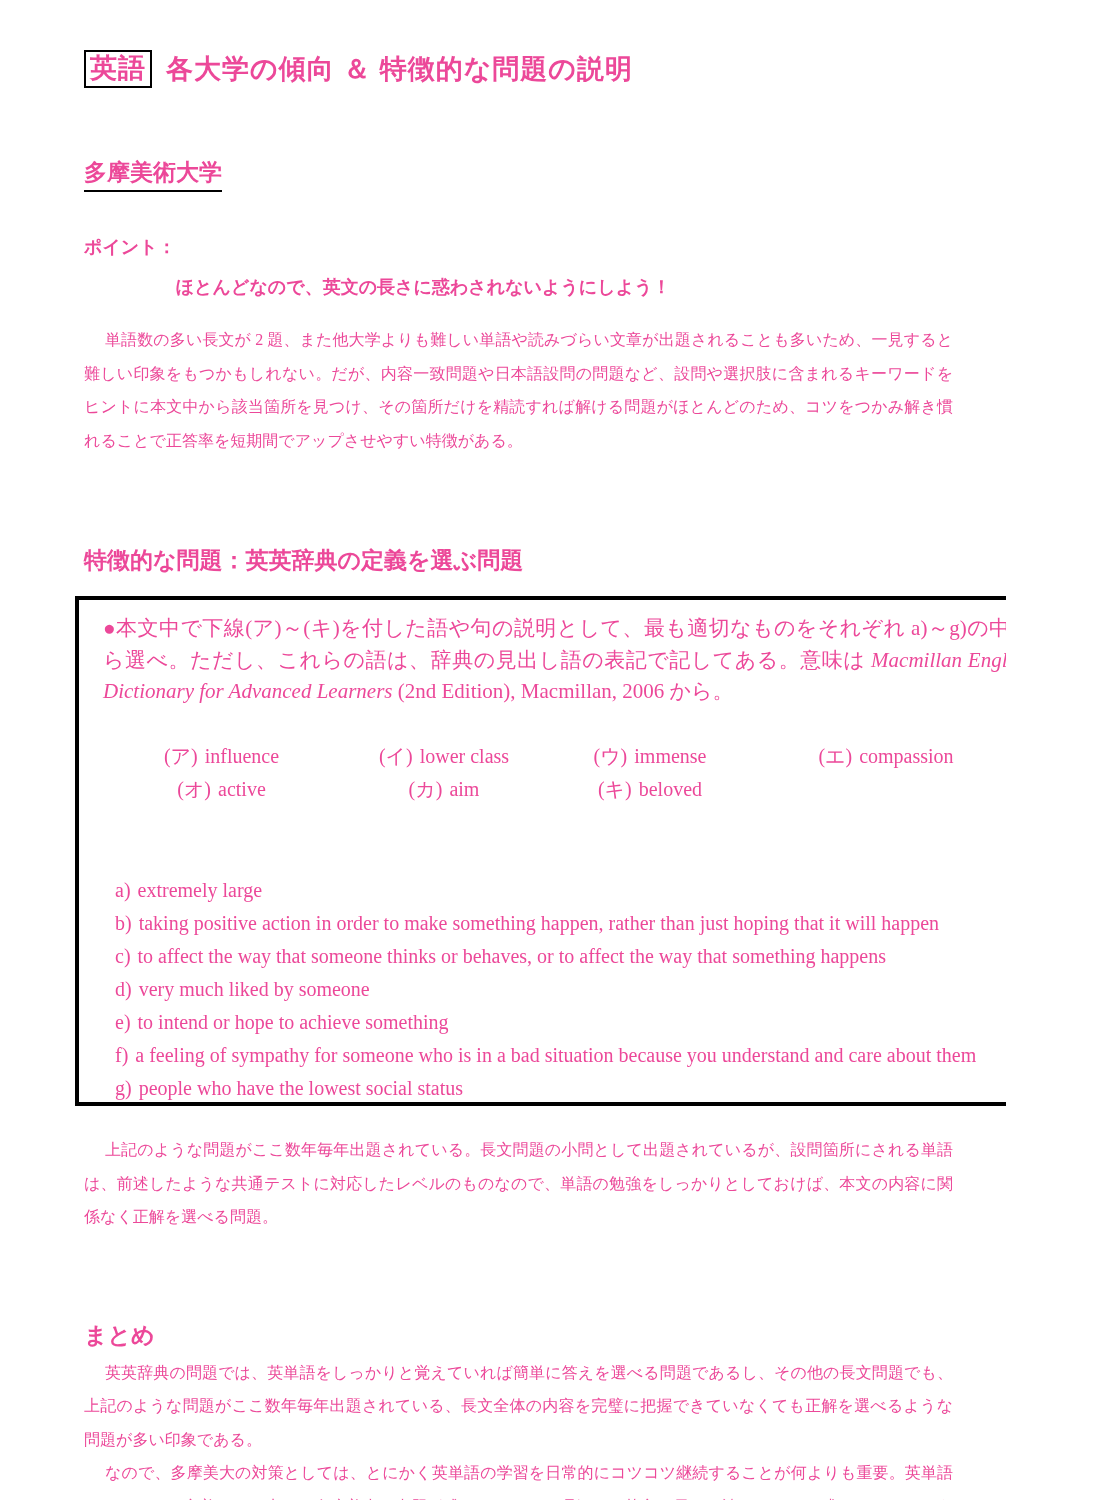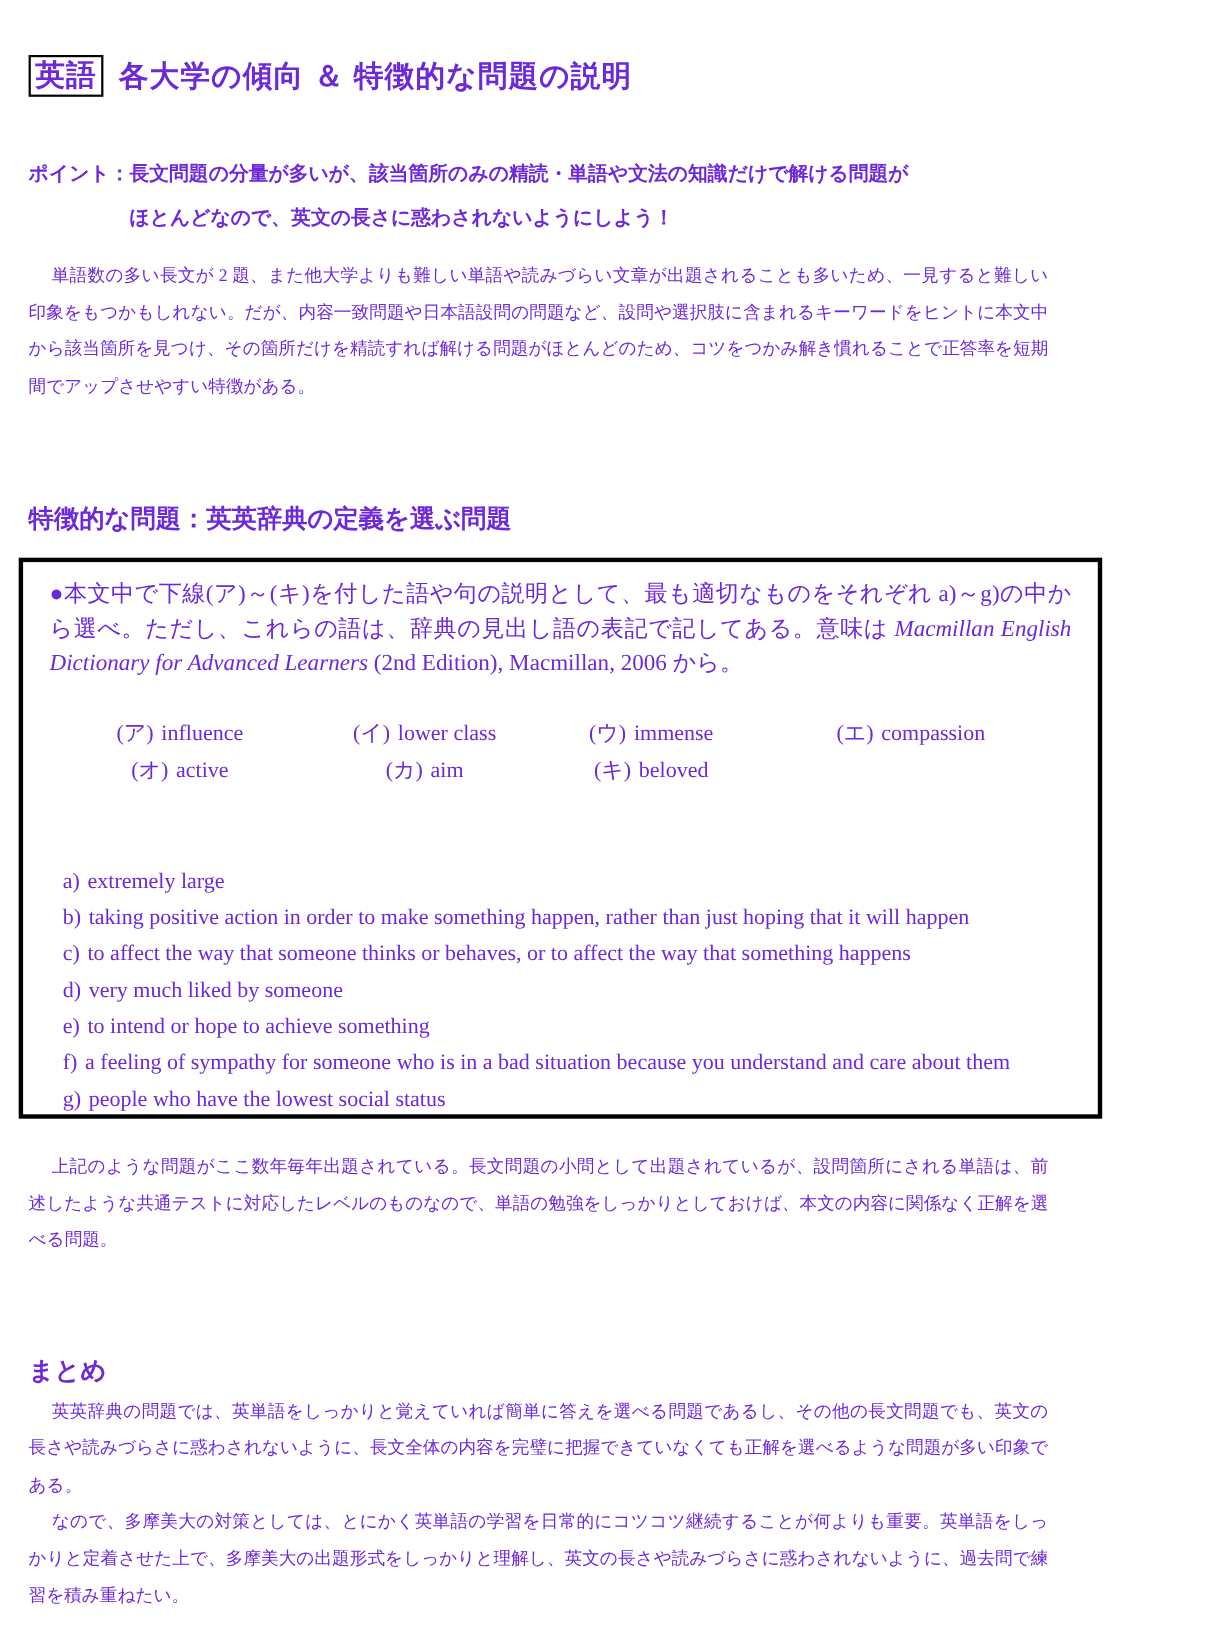--- a/index.html
+++ b/index.html
@@ -2,22 +2,22 @@
 <html lang="ja"><head>
 <meta charset="utf-8">
 <style>
   * { box-sizing: border-box; }
   html, body { margin: 0; padding: 0; background: #ffffff; }
   .page {
     position: relative;
     width: 1006px;
     height: 1500px;
     background: #ffffff;
-    color: #6d28d9;
-    padding: 50px 53px 0 26px;
+    color: #ec4899;
+    padding: 50px 53px 0 84px;
     overflow: hidden;
     font-family: "Liberation Serif", serif;
   }
 
   
   .doc-title {
     display: flex;
     align-items: center;
     gap: 14px;
     margin: 0 0 50px 0;
@@ -119,25 +119,28 @@
 </head>
 <body>
 
 <div class="page">
 
   <h1 class="doc-title">
     <span class="title-badge">英語</span>
     <span class="title-text">各大学の傾向 ＆ 特徴的な問題の説明</span>
   </h1>
 
+  <div class="uni-row">
+    <h2 class="uni-name">多摩美術大学</h2>
+  </div>
 
   <div class="point-heading">
     <span class="point-label">ポイント：</span>
     <span class="point-text">
-      <span class="point-line">長文問題の分量が多いが、該当箇所のみの精読・単語や文法の知識だけで解ける問題が</span><br>
+      <br>
       <span class="point-line">ほとんどなので、英文の長さに惑わされないようにしよう！</span>
     </span>
   </div>
 
   <p class="body-para overview-para">単語数の多い長文が 2 題、また他大学よりも難しい単語や読みづらい文章が出題されることも多いため、一見すると難しい印象をもつかもしれない。だが、内容一致問題や日本語設問の問題など、設問や選択肢に含まれるキーワードをヒントに本文中から該当箇所を見つけ、その箇所だけを精読すれば解ける問題がほとんどのため、コツをつかみ解き慣れることで正答率を短期間でアップさせやすい特徴がある。</p>
 
   <h3 class="section-heading">特徴的な問題：英英辞典の定義を選ぶ問題</h3>
 
   <div class="problem-box">
 
@@ -163,16 +166,16 @@
       <div class="def-row"><span class="d-label">f)</span><span class="d-text">a feeling of sympathy for someone who is in a bad situation because you understand and care about them</span></div>
       <div class="def-row"><span class="d-label">g)</span><span class="d-text">people who have the lowest social status</span></div>
     </div>
 
   </div>
 
   <p class="body-para commentary-para">上記のような問題がここ数年毎年出題されている。長文問題の小問として出題されているが、設問箇所にされる単語は、前述したような共通テストに対応したレベルのものなので、単語の勉強をしっかりとしておけば、本文の内容に関係なく正解を選べる問題。</p>
 
   <h3 class="section-heading summary-heading">まとめ</h3>
 
-  <p class="body-para summary-para">英英辞典の問題では、英単語をしっかりと覚えていれば簡単に答えを選べる問題であるし、その他の長文問題でも、英文の長さや読みづらさに惑わされないように、長文全体の内容を完璧に把握できていなくても正解を選べるような問題が多い印象である。</p>
+  <p class="body-para summary-para">英英辞典の問題では、英単語をしっかりと覚えていれば簡単に答えを選べる問題であるし、その他の長文問題でも、上記のような問題がここ数年毎年出題されている、長文全体の内容を完璧に把握できていなくても正解を選べるような問題が多い印象である。</p>
   <p class="body-para summary-para">なので、多摩美大の対策としては、とにかく英単語の学習を日常的にコツコツ継続することが何よりも重要。英単語をしっかりと定着させた上で、多摩美大の出題形式をしっかりと理解し、英文の長さや読みづらさに惑わされないように、過去問で練習を積み重ねたい。</p>
 
 </div>
 
 </body></html>

